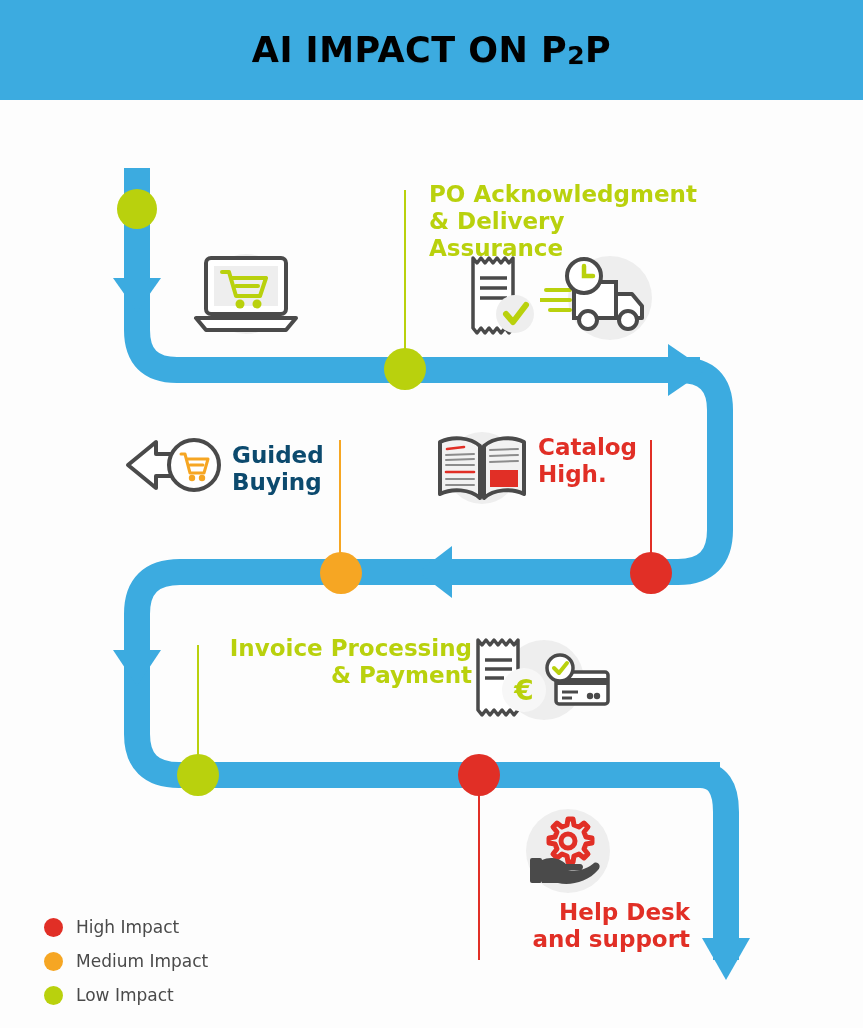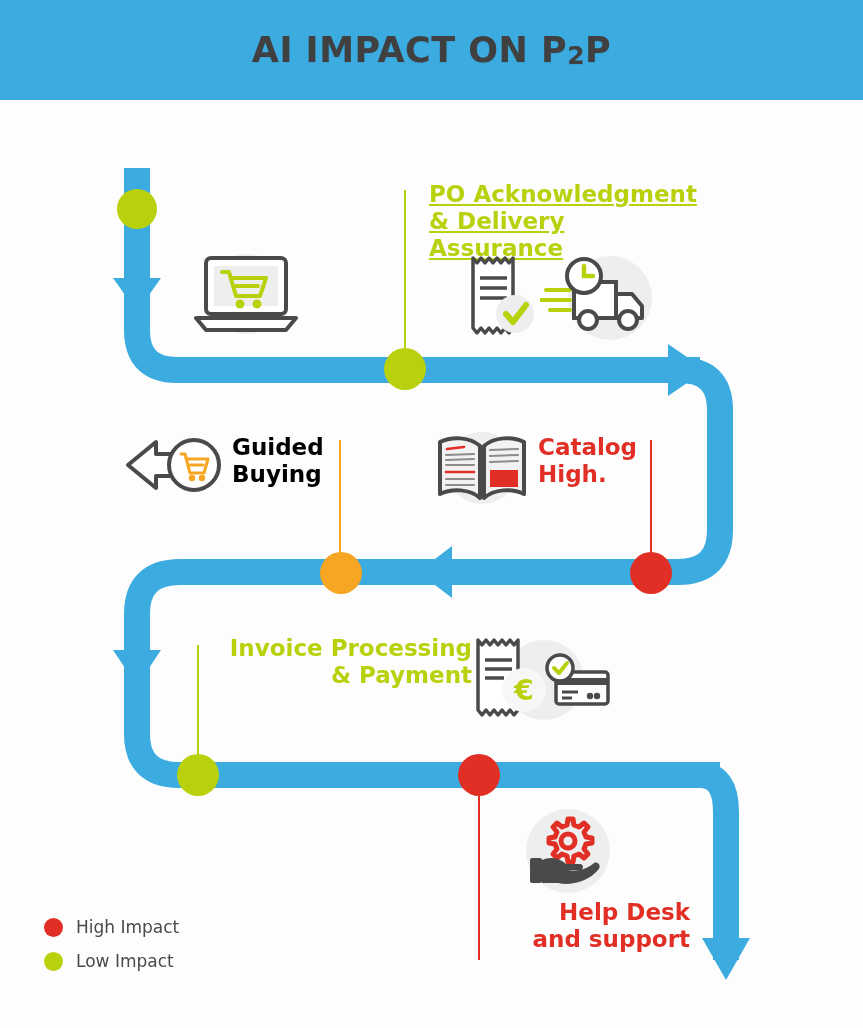--- a/index.html
+++ b/index.html
@@ -11,21 +11,21 @@
   }
   #stage{position:relative;width:863px;height:1028px;background:#fdfdfd;}
 
   
   .header{
     position:absolute;left:0;top:0;width:863px;height:100px;
     background:#3cabe0;
     display:flex;align-items:center;justify-content:center;
   }
   .header-title{
-    color:#404040;
+    color:#000000;
     font-family:"DejaVu Sans", sans-serif;
     font-weight:bold;
     font-size:35px;
     letter-spacing:0.5px;
     white-space:nowrap;
     text-shadow:0 1px 1px rgba(0,0,0,.07);
   }
   .header-title .sub{font-size:25px;vertical-align:-2px;}
 
   
@@ -33,25 +33,25 @@
 
   
   .label{
     position:absolute;
     font-family:"DejaVu Sans", sans-serif;
     font-weight:bold;
     line-height:1.18;
     white-space:pre-line;
   }
   .lbl-green{color:#b9d10d;}
-  .lbl-orange{color:#000000;}
+  .lbl-orange{color:#0c4a6e;margin-top:8px;}
   .lbl-red{color:#e12f26;}
 
   #label-requisition{left:175px;top:181px;font-size:23px;width:215px;}
-  #label-po-ack    {left:429px;top:181px;font-size:23px;width:275px;text-decoration:underline;}
+  #label-po-ack    {left:429px;top:181px;font-size:23px;width:275px;}
   #label-guided    {left:232px;top:434px;font-size:23px;width:120px;}
   #label-catalog   {left:538px;top:434px;font-size:23px;width:120px;}
   #label-invoice   {left:222px;top:635px;font-size:23px;width:250px;text-align:right;}
   #label-helpdesk  {left:500px;top:899px;font-size:23px;width:190px;text-align:right;}
 
   
   .icon-wrap{position:absolute;}
   #icon-laptop      {left:182px;top:248px;width:128px;height:92px;}
   #icon-receipt-check{left:465px;top:252px;width:80px;height:88px;}
   #icon-truck       {left:540px;top:252px;width:118px;height:92px;}
@@ -258,18 +258,22 @@
                C62,66 70,62 76,57 C80,55 84,60 80,64 C70,76 52,80 40,77 L24,77 Z" fill="#4a4a4a"></path>
     </svg>
   </div>
 
   <div class="legend">
     <div class="legend-row">
       <span class="legend-dot" style="background:#e12f26"></span>
       <span class="legend-text">High Impact</span>
     </div>
     <div class="legend-row">
+      <span class="legend-dot" style="background:#f6a623"></span>
+      <span class="legend-text">Medium Impact</span>
+    </div>
+    <div class="legend-row">
       <span class="legend-dot" style="background:#b9d10d"></span>
       <span class="legend-text">Low Impact</span>
     </div>
   </div>
 
 </div>
 
 </body></html>

